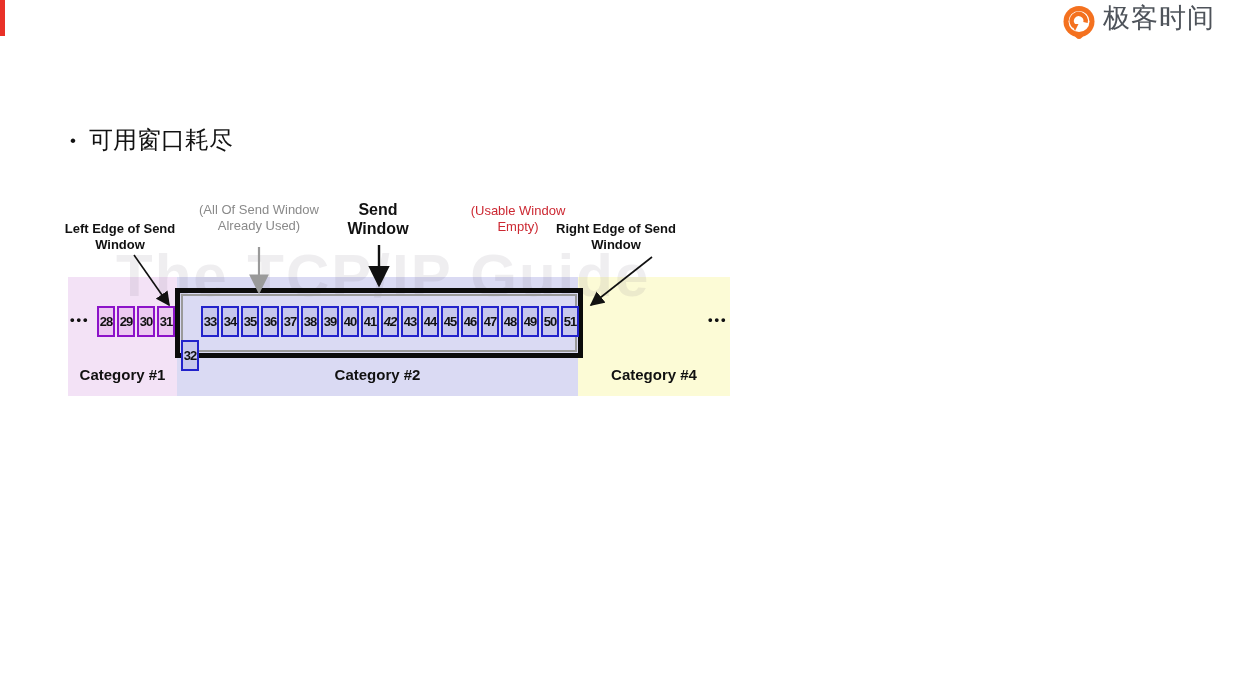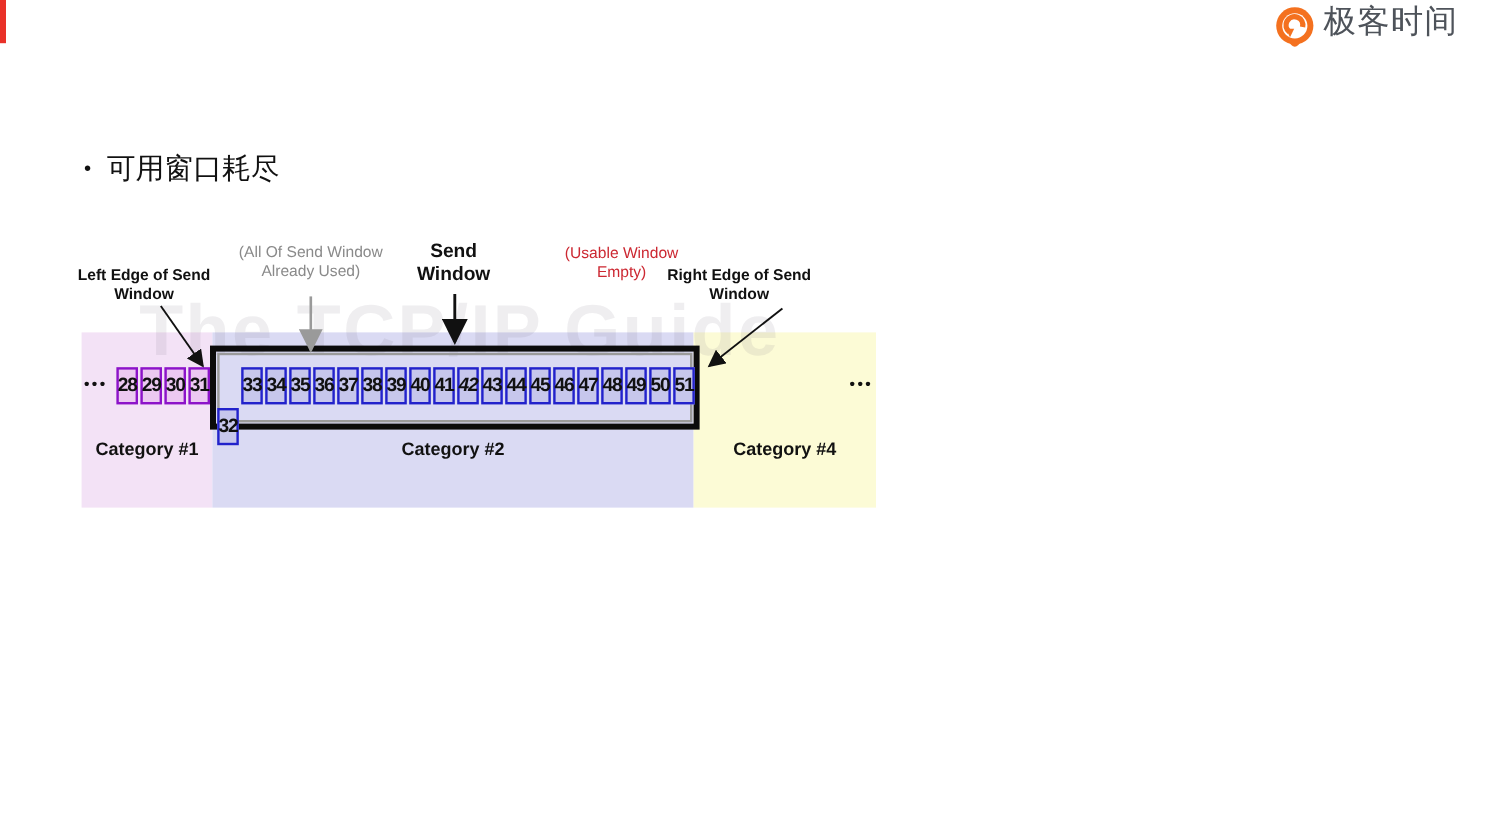--- a/index.html
+++ b/index.html
@@ -34,21 +34,21 @@
   .bullet-row {
     position: absolute; left: 70px; top: 124px;
     display: flex; align-items: center; gap: 13px;
     font-size: 24px; color: #111; font-weight: 400;
   }
   .bullet-dot { font-size: 17px; line-height: 1; }
 
   
   .diagram { position: absolute; left: 68px; top: 195px; width: 662px; height: 210px; }
 
-  .band { position: absolute; top: 82px; height: 146px; }
+  .band { position: absolute; top: 82px; height: 119px; }
   .band-1 { left: 0; width: 109px; }
   .band-2 { left: 109px; width: 401px; }
   .band-4 { left: 510px; width: 152px; }
   .band-label {
     position: absolute; left: 50%; transform: translateX(-50%);
     top: 89px; font-size: 15px; font-weight: 700; color: #111; white-space: nowrap;
   }
 
   .watermark {
     position: absolute; left: 48px; top: 46px;
@@ -65,21 +65,21 @@
     position: absolute; inset: 1px; border: 2px solid #9a9a9a;
   }
 
   .box-group { position: absolute; top: 111px; display: flex; gap: 2px; z-index: 4; }
   .box-group-1 { left: 29px; }
   .box-group-2 { left: 113px; }
   .box-group-3 { left: 518px; }
   .byte-box {
     width: 18px; height: 31px; border: 2.5px solid #000;
     display: flex; align-items: center; justify-content: center;
-    font-size: 16px; font-weight: 700; color: #111; letter-spacing: -1px;
+    font-size: 13px; font-weight: 700; color: #111; letter-spacing: -1px;
     flex: 0 0 18px;
   }
 
   .ellipsis {
     position: absolute; top: 117px; font-size: 13px; font-weight: 700;
     color: #111; letter-spacing: 2px; z-index: 4;
   }
   .ellipsis-left { left: 2px; }
   .ellipsis-right { left: 640px; }
 

